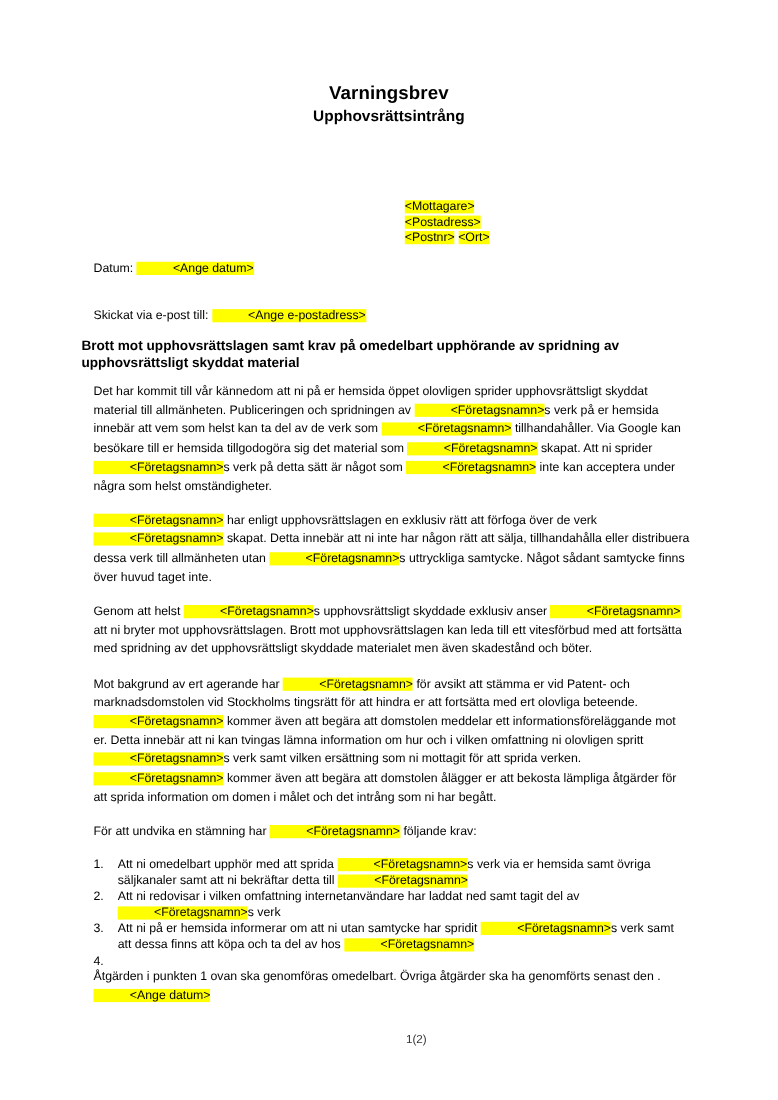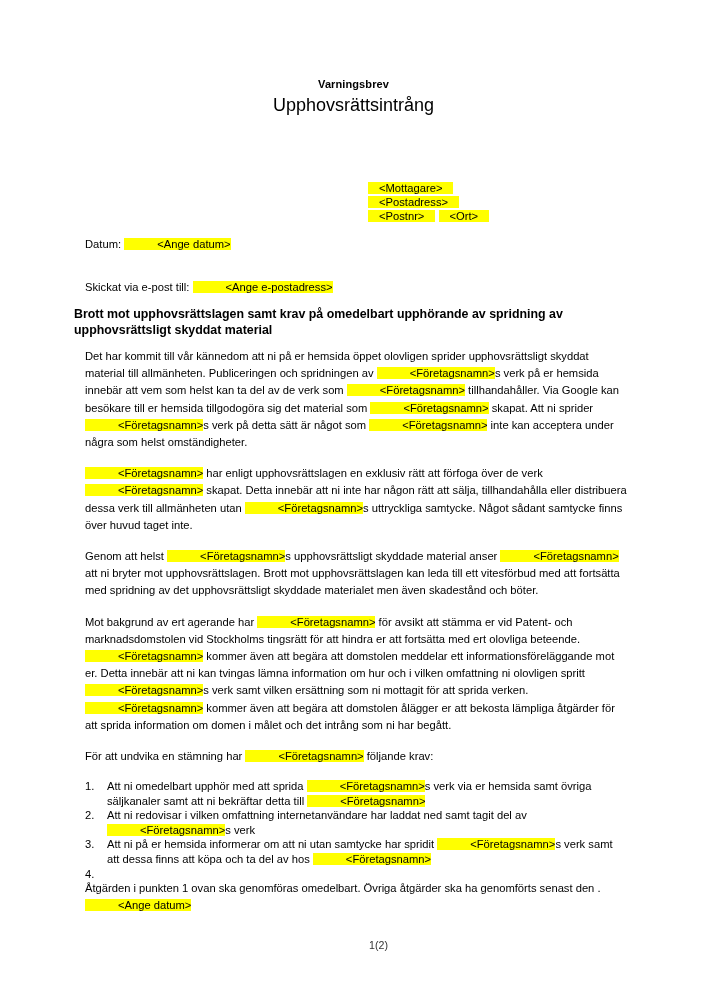--- a/index.html
+++ b/index.html
@@ -28,41 +28,41 @@
   }
   
   .title-block {
     position: absolute;
     left: 0;
     top: 74px;
     width: 707px;
     text-align: center;
   }
   .doc-title {
-    font-size: 11px;
+    font-size: 17px;
     font-weight: bold;
     letter-spacing: 0.1px;
     line-height: 21px;
   }
   .doc-subtitle {
-    font-size: 18px;
-    font-weight: normal;
+    font-size: 14px;
+    font-weight: bold;
     line-height: 18px;
     margin-top: 1px;
   }
   
   .recipient {
     position: absolute;
     left: 368px;
     top: 181px;
     font-size: 11.2px;
     line-height: 14.2px;
   }
   .recipient div { white-space: nowrap; }
-  .recipient .hl { padding: 0 11px; }
+  .recipient .hl { padding: 0 0; }
   
   .meta {
     position: absolute;
     left: 85px;
     font-size: 11.2px;
     line-height: 15px;
   }
   .meta-date { top: 237px; }
   .meta-email { top: 280px; }
   
@@ -143,21 +143,21 @@
   <div class="meta meta-email"><span>Skickat via e-post till:</span> <span class="hl">&lt;Ange e-postadress&gt;</span></div>
 
   <div class="section-heading">Brott mot upphovsrättslagen samt krav på omedelbart upphörande av spridning av upphovsrättsligt skyddat material</div>
 
   <div class="body-flow">
 
     <p><span>Det har kommit till vår kännedom att ni på er hemsida öppet olovligen sprider upphovsrättsligt skyddat material till allmänheten. Publiceringen och spridningen av </span><span class="hl">&lt;Företagsnamn&gt;</span><span>s verk på er hemsida innebär att vem som helst kan ta del av de verk som </span><span class="hl">&lt;Företagsnamn&gt;</span><span> tillhandahåller. Via Google kan besökare till er hemsida tillgodogöra sig det material som </span><span class="hl">&lt;Företagsnamn&gt;</span><span> skapat. Att ni sprider </span><span class="hl">&lt;Företagsnamn&gt;</span><span>s verk på detta sätt är något som </span><span class="hl">&lt;Företagsnamn&gt;</span><span> inte kan acceptera under några som helst omständigheter.</span></p>
 
     <p><span class="hl">&lt;Företagsnamn&gt;</span><span> har enligt upphovsrättslagen en exklusiv rätt att förfoga över de verk </span><span class="hl">&lt;Företagsnamn&gt;</span><span> skapat. Detta innebär att ni inte har någon rätt att sälja, tillhandahålla eller distribuera dessa verk till allmänheten utan </span><span class="hl">&lt;Företagsnamn&gt;</span><span>s uttryckliga samtycke. Något sådant samtycke finns över huvud taget inte.</span></p>
 
-    <p><span>Genom att helst </span><span class="hl">&lt;Företagsnamn&gt;</span><span>s upphovsrättsligt skyddade material anser </span><span class="hl">&lt;Företagsnamn&gt;</span><span> att ni bryter mot upphovsrättslagen. Brott mot upphovsrättslagen kan leda till ett vitesförbud med att fortsätta med spridning av det upphovsrättsligt skyddade materialet men även skadestånd och böter.</span></p>
+    <p><span>Genom att helst </span><span class="hl">&lt;Företagsnamn&gt;</span><span>s upphovsrättsligt skyddade exklusiv anser </span><span class="hl">&lt;Företagsnamn&gt;</span><span> att ni bryter mot upphovsrättslagen. Brott mot upphovsrättslagen kan leda till ett vitesförbud med att fortsätta med spridning av det upphovsrättsligt skyddade materialet men även skadestånd och böter.</span></p>
 
     <p><span>Mot bakgrund av ert agerande har </span><span class="hl">&lt;Företagsnamn&gt;</span><span> för avsikt att stämma er vid Patent- och marknadsdomstolen vid Stockholms tingsrätt för att hindra er att fortsätta med ert olovliga beteende. </span><span class="hl">&lt;Företagsnamn&gt;</span><span> kommer även att begära att domstolen meddelar ett informationsföreläggande mot er. Detta innebär att ni kan tvingas lämna information om hur och i vilken omfattning ni olovligen spritt </span><span class="hl">&lt;Företagsnamn&gt;</span><span>s verk samt vilken ersättning som ni mottagit för att sprida verken. </span><span class="hl">&lt;Företagsnamn&gt;</span><span> kommer även att begära att domstolen ålägger er att bekosta lämpliga åtgärder för att sprida information om domen i målet och det intrång som ni har begått.</span></p>
 
     <p class="tight"><span>För att undvika en stämning har </span><span class="hl">&lt;Företagsnamn&gt;</span><span> följande krav:</span></p>
 
     <ol class="req-list">
       <li><span class="num">1.</span><span>Att ni omedelbart upphör med att sprida </span><span class="hl">&lt;Företagsnamn&gt;</span><span>s verk via er hemsida samt övriga säljkanaler samt att ni bekräftar detta till </span><span class="hl">&lt;Företagsnamn&gt;</span></li>
       <li><span class="num">2.</span><span>Att ni redovisar i vilken omfattning internetanvändare har laddat ned samt tagit del av </span><span class="hl">&lt;Företagsnamn&gt;</span><span>s verk</span></li>
       <li><span class="num">3.</span><span>Att ni på er hemsida informerar om att ni utan samtycke har spridit </span><span class="hl">&lt;Företagsnamn&gt;</span><span>s verk samt att dessa finns att köpa och ta del av hos </span><span class="hl">&lt;Företagsnamn&gt;</span></li>
       <li><span class="num">4.</span></li>

